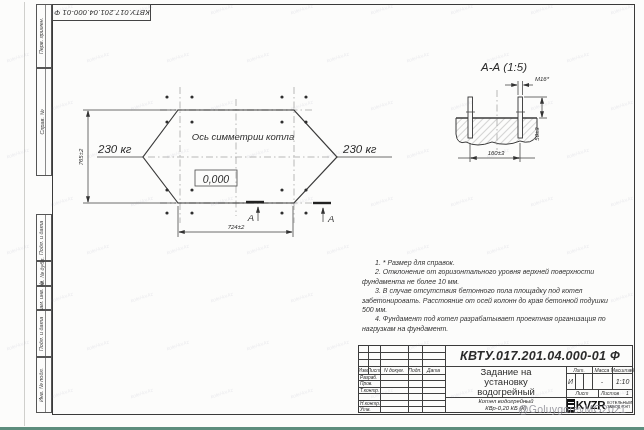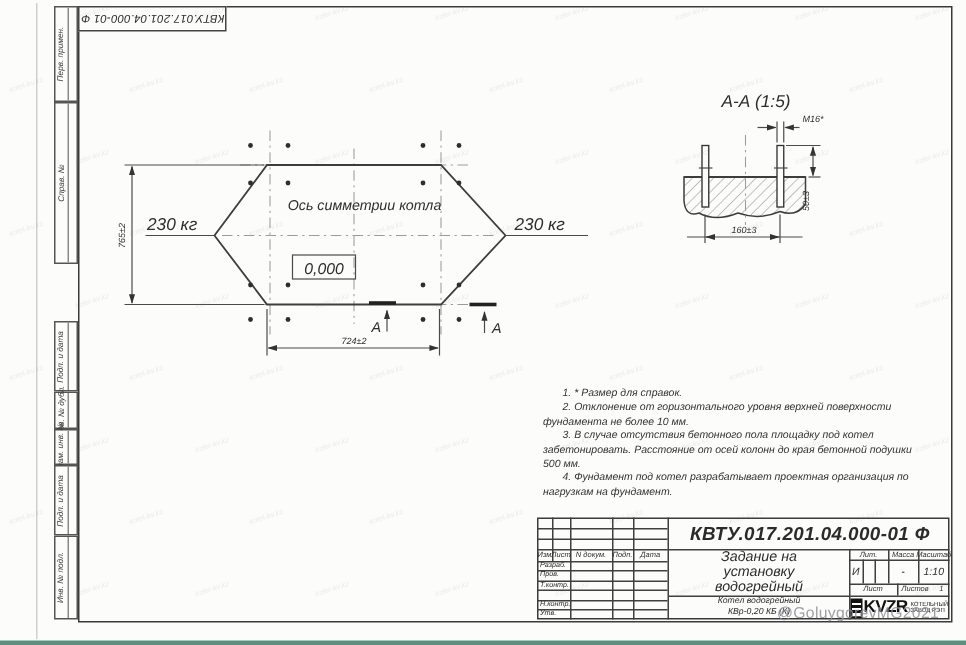--- a/index.html
+++ b/index.html
@@ -26,21 +26,21 @@
   
   .notes{left:362px;top:258px;width:250px;font-size:7px;font-style:italic;line-height:9.4px;color:#333;}
   .notes p{margin:0;text-indent:13px;}
   
   .tb-line{background:#3f3f3f;}
   .tb-cell{display:flex;align-items:center;justify-content:center;font-style:italic;color:#2e2e2e;box-sizing:border-box;}
   .tb-outer{left:358px;top:345px;width:275px;height:68px;border:1.5px solid #3a3a3a;box-sizing:border-box;}
   .docnum{left:447px;top:346px;width:186px;height:20px;font-size:12.5px;font-weight:600;font-style:italic;
           display:flex;align-items:center;justify-content:center;letter-spacing:.3px;}
   .tb-title{left:446px;top:367px;width:120px;height:30px;display:flex;flex-direction:column;align-items:center;justify-content:center;
-            font-size:9.5px;font-style:italic;line-height:10px;}
+            font-size:9.5px;line-height:10px;}
   .tb-product{left:446px;top:397px;width:120px;height:16px;display:flex;flex-direction:column;align-items:center;justify-content:center;
               font-size:5.8px;font-style:italic;line-height:6.6px;}
   .tb-small{font-size:5px;}
   .tb-rolelabel{left:359px;width:21px;height:6.5px;font-size:4.8px;font-style:italic;display:flex;align-items:center;padding-left:1px;box-sizing:border-box;}
   .logo-row{left:567px;top:398px;width:65px;height:14px;display:flex;align-items:center;}
   .logo-mark{width:12px;height:11px;background:repeating-linear-gradient(180deg,#111 0 2px,#fff 2px 3.5px);border:1px solid #111;}
   .logo-word{font-weight:bold;font-size:11.5px;letter-spacing:-0.5px;color:#111;margin-left:1px;}
   .logo-cap{font-size:4px;line-height:4.4px;color:#222;margin-left:2px;white-space:nowrap;}
   
   .wm-tile{position:absolute;font-size:5px;font-style:italic;color:#7d7d9a;opacity:.14;transform:rotate(-18deg);white-space:nowrap;pointer-events:none;}

